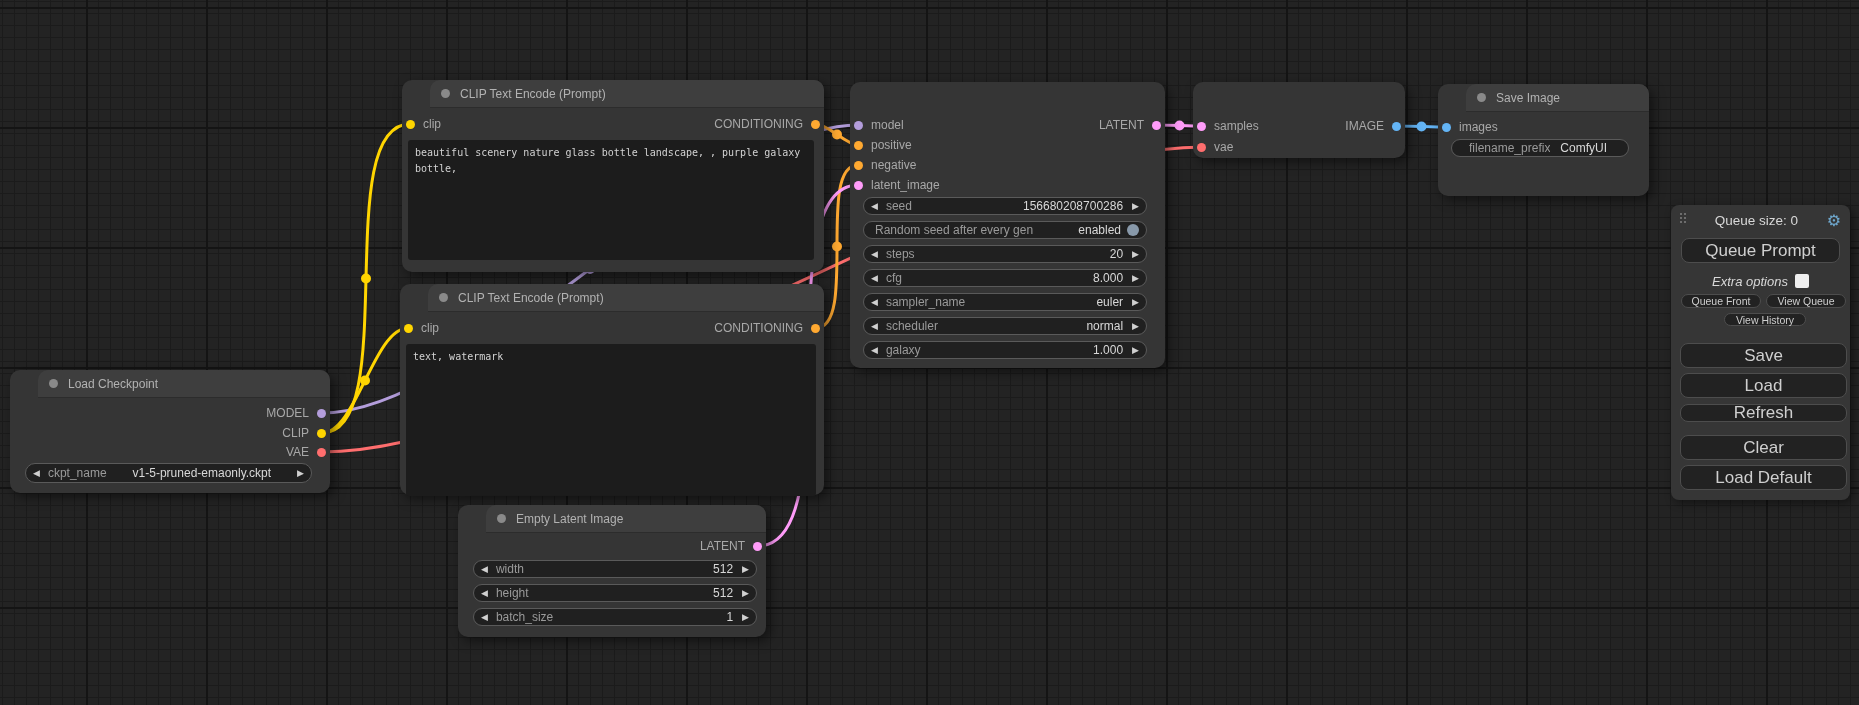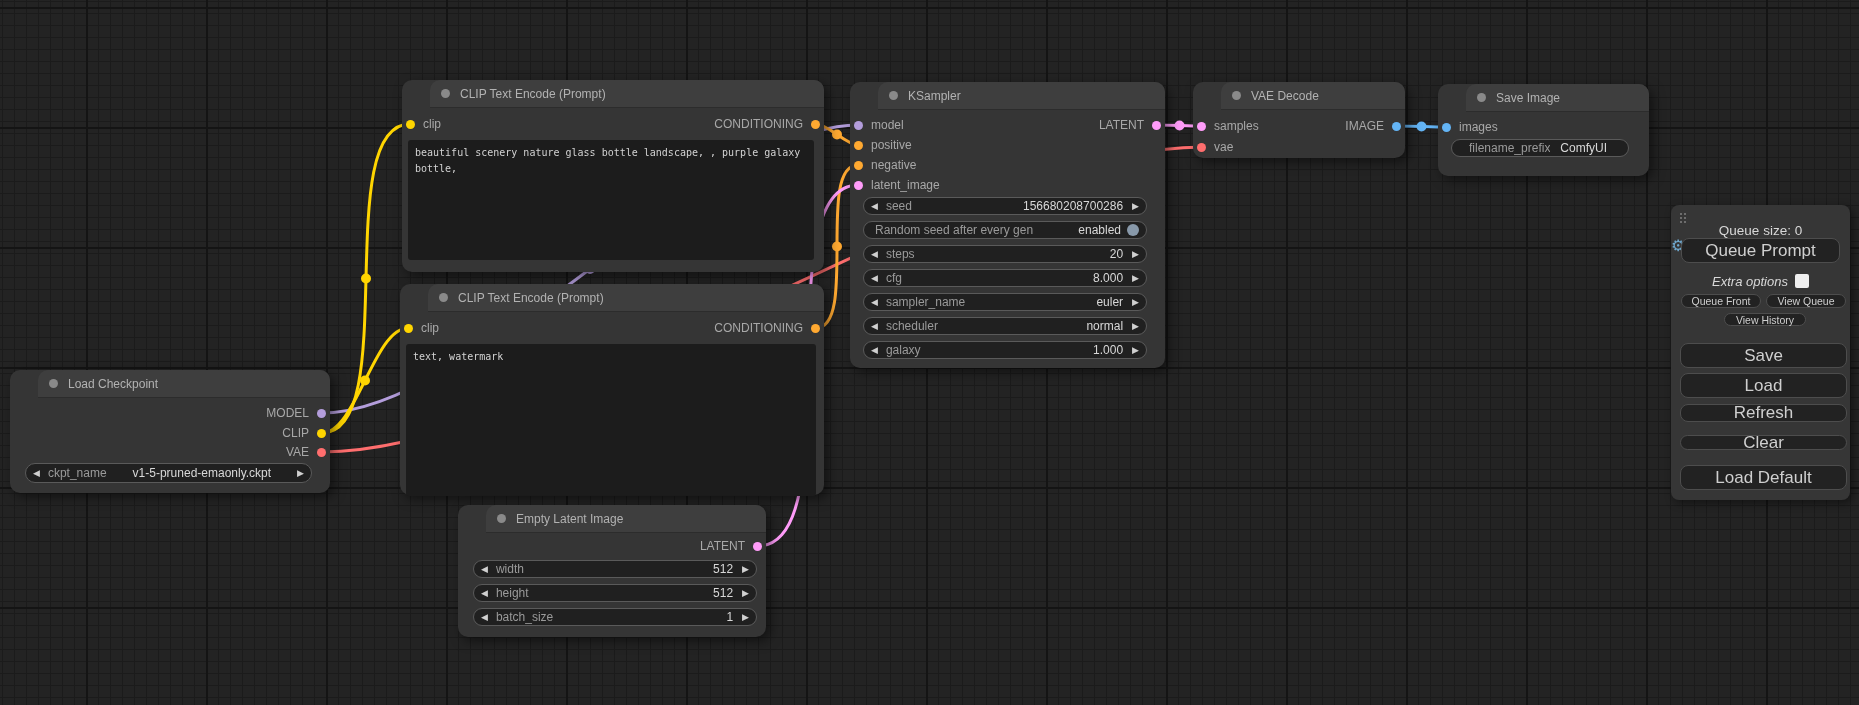--- a/index.html
+++ b/index.html
@@ -50,21 +50,21 @@
   .panel{
     position:absolute;left:1671px;top:205px;width:179px;height:295px;background:#363636;
     border-radius:8px;z-index:3;box-shadow:3px 3px 10px rgba(0,0,0,.45);
   }
   .pbtn{
     position:absolute;background:#222222;border:1px solid #4d4d4d;border-radius:8px;color:#cfcfcf;
     display:flex;align-items:center;justify-content:center;box-sizing:border-box;cursor:pointer;white-space:nowrap;
   }
   .pbtn.small{border-radius:10px;font-size:10.5px;}
   .pbtn.big{font-size:17px;}
-  .phead{position:absolute;left:0;top:8px;right:0;height:18px;display:flex;align-items:flex-start;flex-direction:column;}
+  .phead{position:absolute;left:0;top:8px;right:0;height:18px;display:flex;align-items:flex-start;}
   .qsize{color:#d8d8d8;font-size:13.5px;margin:0 auto;}
   .gear{font-size:16px;margin-right:9px;cursor:pointer;line-height:1;}
   .handle{display:grid;grid-template-columns:2px 2px;grid-auto-rows:2px;gap:2px;margin-left:9px;cursor:grab;}
   .handle i{background:#808080;border-radius:50%;}
   .extra{position:absolute;left:0;right:0;top:68px;height:16px;display:flex;align-items:center;justify-content:center;color:#d8d8d8;font-size:13px;font-style:italic;}
   .chk{width:14px;height:14px;background:#efefef;border-radius:2px;margin-left:7px;cursor:pointer;}
 </style>
 </head>
 <body>
 
@@ -140,24 +140,20 @@
     <span>clip</span>
   </div>
   <div class="slot out" style="top:37px">
     <span>CONDITIONING</span>
     <span class="sdot" style="background: rgb(255, 169, 49);"></span>
   </div>
   <textarea class="ptext" style="left: 6px; top: 60px; width: 410px; height: 152px;">text, watermark</textarea>
 </div>
 
 <div class="node" style="left:850px;top:82px;width:315px;height:286px;">
-  <div class="ntitle">
-    <span class="tdot"></span>
-    <span>KSampler</span>
-  </div>
   <div class="slot in" style="top:36px">
     <span class="sdot" style="background: rgb(179, 157, 219);"></span>
     <span>model</span>
   </div>
   <div class="slot in" style="top:56px">
     <span class="sdot" style="background: rgb(255, 169, 49);"></span>
     <span>positive</span>
   </div>
   <div class="slot in" style="top:76px">
     <span class="sdot" style="background: rgb(255, 169, 49);"></span>
@@ -209,39 +205,35 @@
   </div>
   <div class="widget" style="left:13px;top:259px;width:284px;">
     <span class="arrow">◀</span>
     <span class="wlabel">galaxy</span>
     <span class="wvalue">1.000</span>
     <span class="arrow">▶</span>
   </div>
 </div>
 
 <div class="node" style="left:1193px;top:82px;width:212px;height:76px;">
-  <div class="ntitle">
-    <span class="tdot"></span>
-    <span>VAE Decode</span>
-  </div>
   <div class="slot in" style="top:37px">
     <span class="sdot" style="background: rgb(255, 156, 249);"></span>
     <span>samples</span>
   </div>
   <div class="slot in" style="top:58px">
     <span class="sdot" style="background: rgb(255, 110, 110);"></span>
     <span>vae</span>
   </div>
   <div class="slot out" style="top:37px">
     <span>IMAGE</span>
     <span class="sdot" style="background: rgb(100, 181, 246);"></span>
   </div>
 </div>
 
-<div class="node" style="left:1438px;top:84px;width:211px;height:92px;">
+<div class="node" style="left:1438px;top:84px;width:211px;height:112px;">
   <div class="ntitle">
     <span class="tdot"></span>
     <span>Save Image</span>
   </div>
   <div class="slot in" style="top:36px">
     <span class="sdot" style="background: rgb(100, 181, 246);"></span>
     <span>images</span>
   </div>
   <div class="widget" style="left:13px;top:55px;width:178px;">
     <span class="wlabel" style="margin-left:10px">filename_prefix</span>
@@ -295,15 +287,15 @@
   <div class="extra">
     <span>Extra options</span>
     <span class="chk"></span>
   </div>
   <div class="pbtn small" style="left:10px;top:89px;width:80px;height:14px;">Queue Front</div>
   <div class="pbtn small" style="left:95px;top:89px;width:80px;height:14px;">View Queue</div>
   <div class="pbtn small" style="left:53px;top:108px;width:82px;height:13px;">View History</div>
   <div class="pbtn big" style="left:9px;top:138px;width:167px;height:25px;">Save</div>
   <div class="pbtn big" style="left:9px;top:168px;width:167px;height:25px;">Load</div>
   <div class="pbtn big" style="left:9px;top:199px;width:167px;height:18px;">Refresh</div>
-  <div class="pbtn big" style="left:9px;top:230px;width:167px;height:15px;">Clear</div>
+  <div class="pbtn big" style="left:9px;top:230px;width:167px;height:25px;">Clear</div>
   <div class="pbtn big" style="left:9px;top:260px;width:167px;height:25px;">Load Default</div>
 </div>
 
 </body></html>

